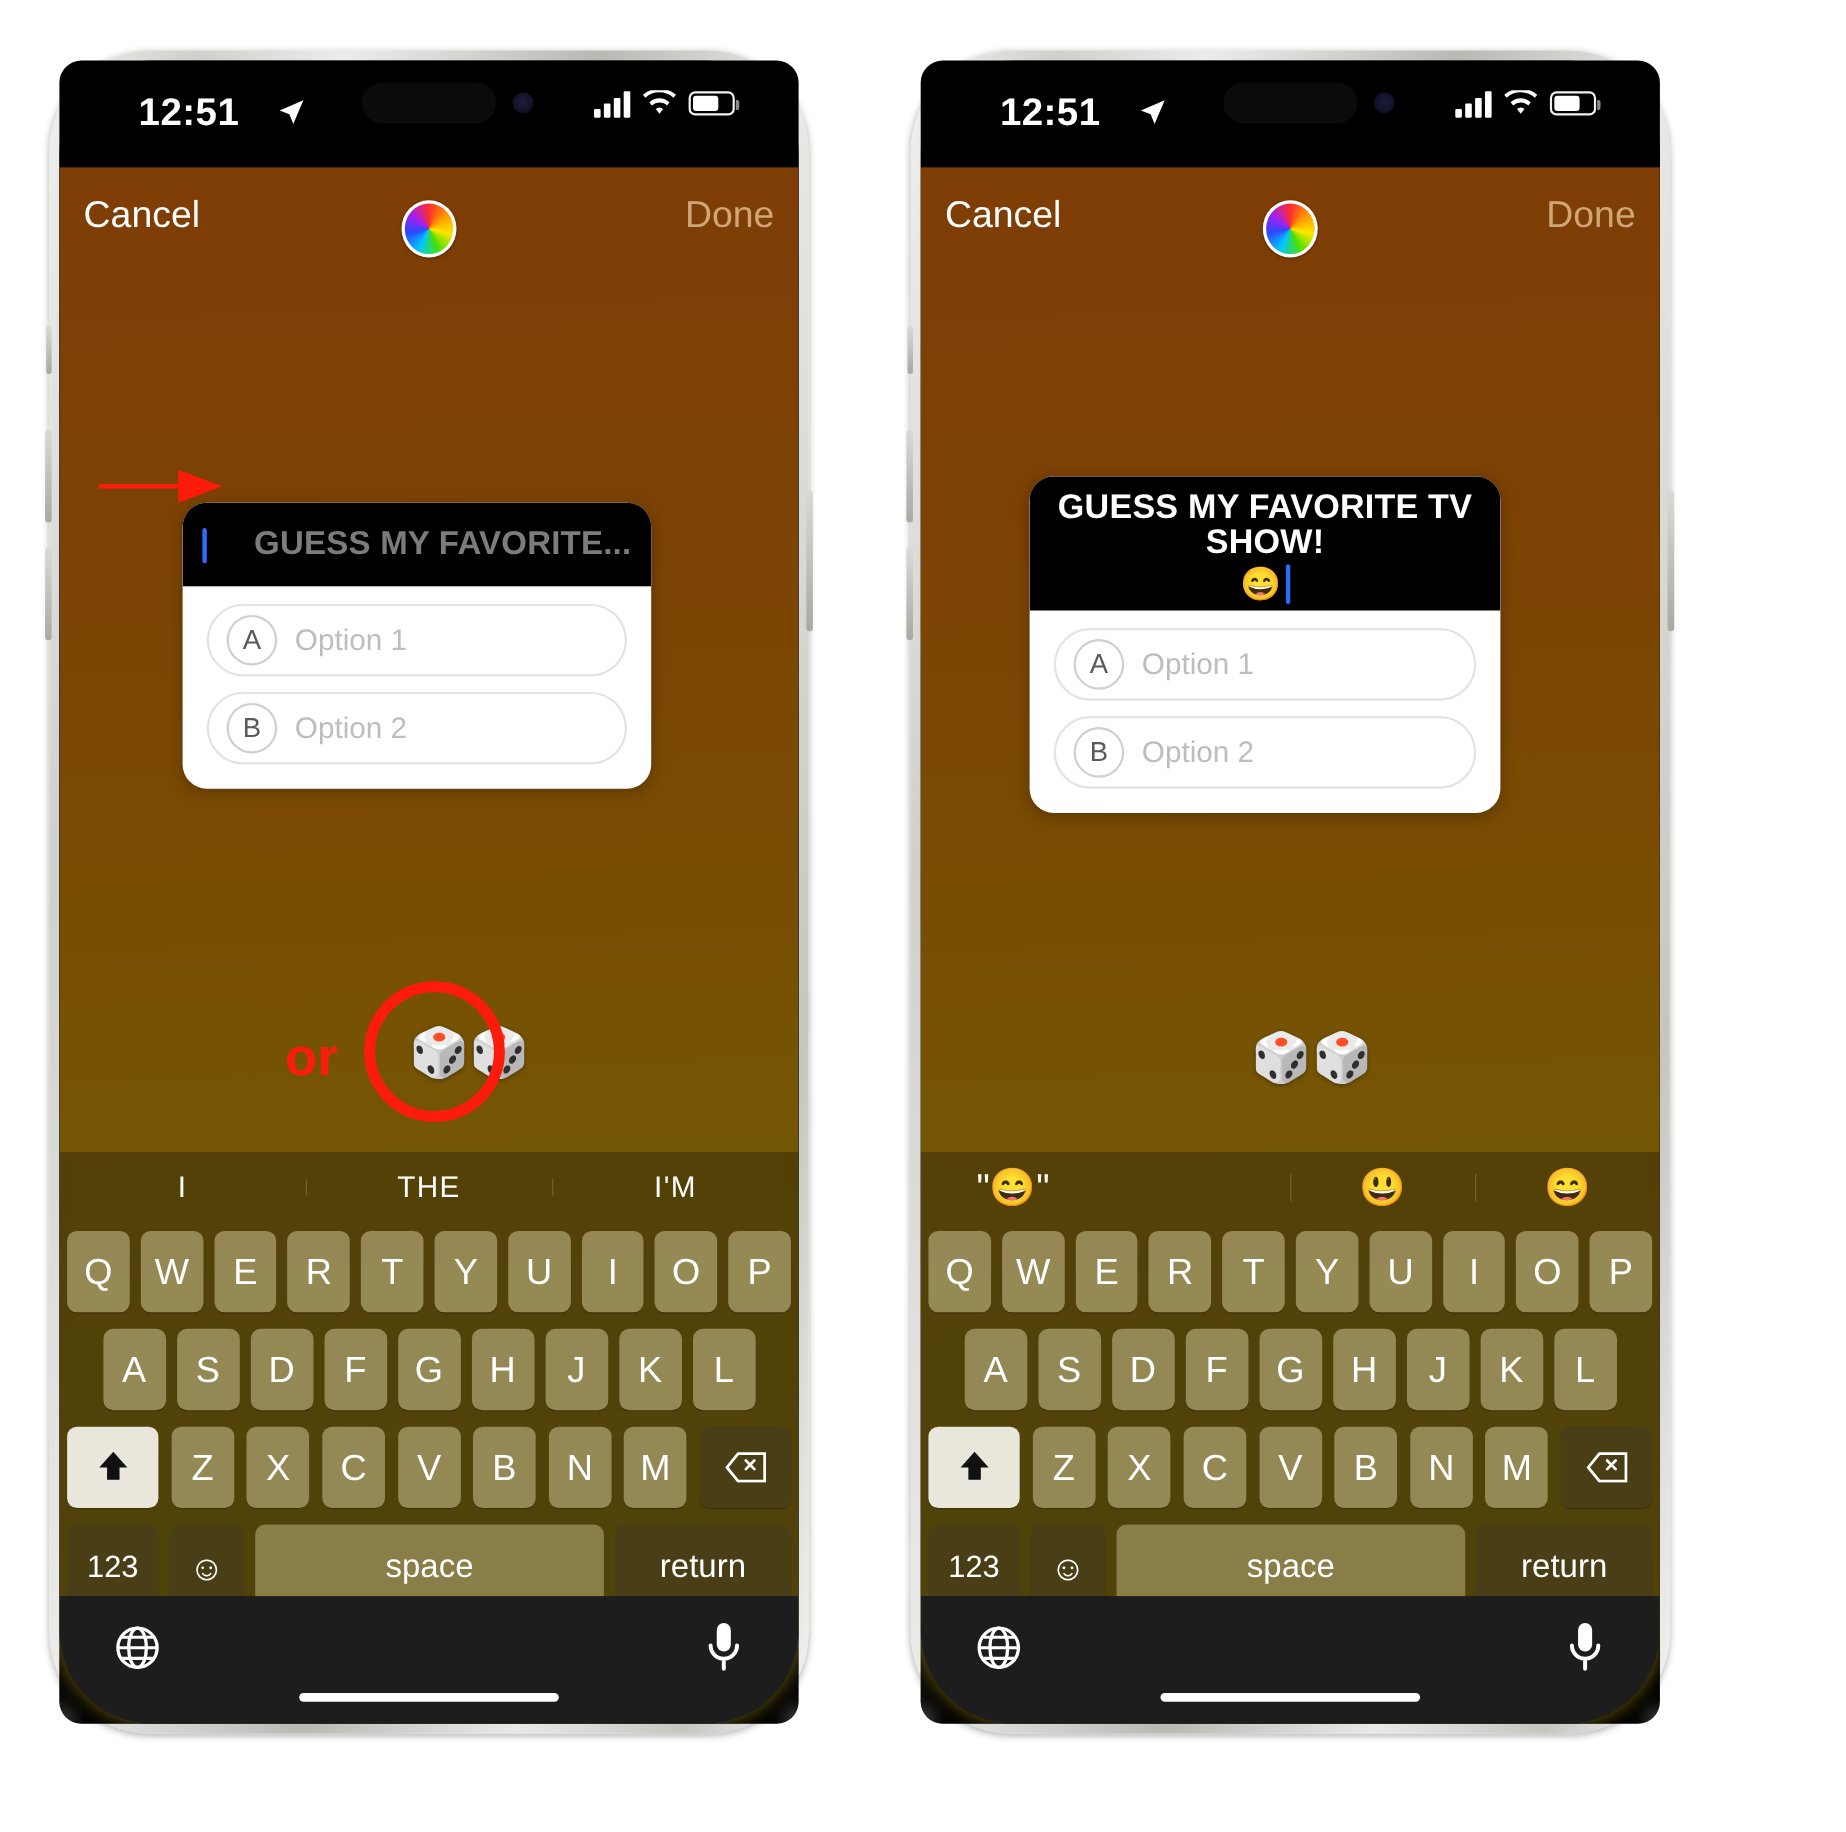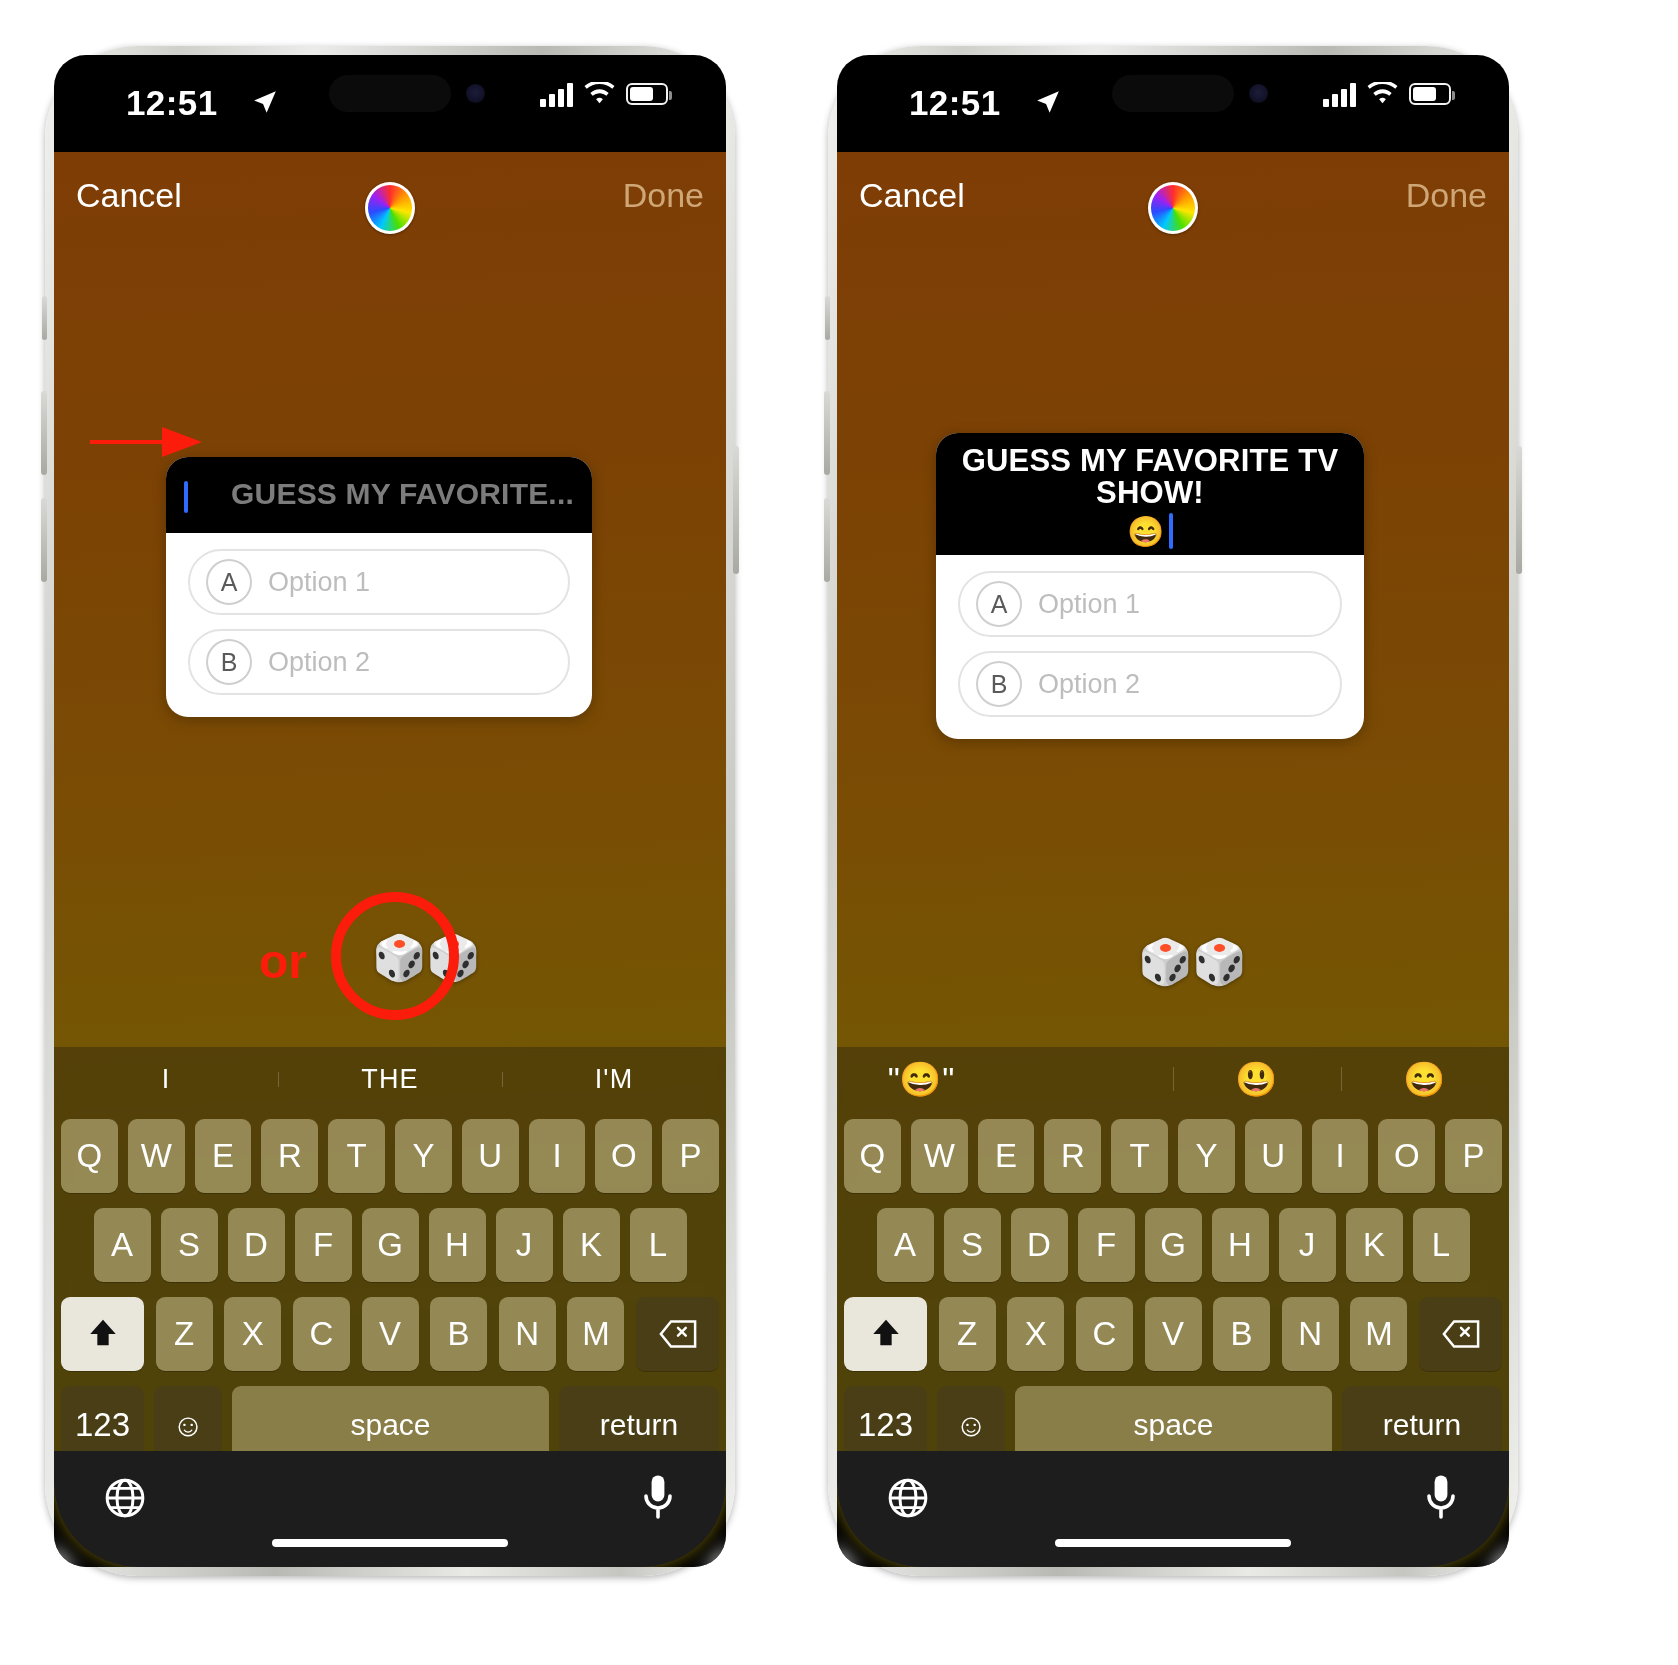--- a/index.html
+++ b/index.html
@@ -20,21 +20,21 @@
     background:linear-gradient(100deg,#f2f2f0 0%,#cfcfcb 14%,#ececeb 28%,#b9b9b4 52%,#e9e9e6 72%,#c6c6c1 88%,#f4f4f2 100%);
     box-shadow:0 2px 7px rgba(0,0,0,.30);
     padding:9px;
     box-sizing:border-box;
   }
   .phone.left{left:45px;top:46px;}
   .phone.right{left:828px;top:46px;}
 
   .bezel{
     position:absolute;left:9px;top:9px;right:9px;bottom:9px;
-    background:#000;border-radius:32px;
+    background:#000;border-radius:20px;
     overflow:hidden;
   }
   
   .btn-side{position:absolute;background:linear-gradient(180deg,#d9d9d5,#a9a9a4);border-radius:3px;}
   .phone.left .b1{left:-3px;top:250px;width:5px;height:44px;}
   .phone.left .b2{left:-4px;top:345px;width:6px;height:84px;}
   .phone.left .b3{left:-4px;top:452px;width:6px;height:84px;}
   .phone.left .b4{right:-4px;top:400px;width:6px;height:128px;}
   .phone.right .b1{left:-3px;top:250px;width:5px;height:44px;}
   .phone.right .b2{left:-4px;top:345px;width:6px;height:84px;}
@@ -197,21 +197,21 @@
     box-shadow:0 1px 0 rgba(0,0,0,.25);
   }
   .row.r2{padding:0 32px;}
   .row.r3{justify-content:space-between;padding:0 0;}
   .key.wide{width:83px;}
   .key.shift{
     background:#e9e6dc;color:#111;
   }
   .key.func{background:rgba(70,62,30,.62);}
   .row.r4{display:flex;gap:10px;margin-bottom:0;}
-  .key.num{width:83px;height:78px;font-size:33px;background:rgba(70,62,30,.62);text-align:center;}
+  .key.num{width:83px;height:78px;font-size:28px;background:rgba(70,62,30,.62);text-align:center;}
   .key.emo{width:68px;height:78px;background:rgba(70,62,30,.62);font-size:32px;}
   .key.space{flex:1;height:78px;font-size:30px;background:rgba(216,208,160,.42);}
   .key.ret{width:160px;height:78px;font-size:30px;background:rgba(70,62,30,.62);}
   .kbbottom{
     position:absolute;left:0;right:0;bottom:0;height:116px;
     background:#1d1d1d;
   }
   .globe{position:absolute;left:50px;top:26px;width:42px;height:42px;}
   .mic{position:absolute;right:52px;top:22px;width:32px;height:48px;}
   .homebar{

